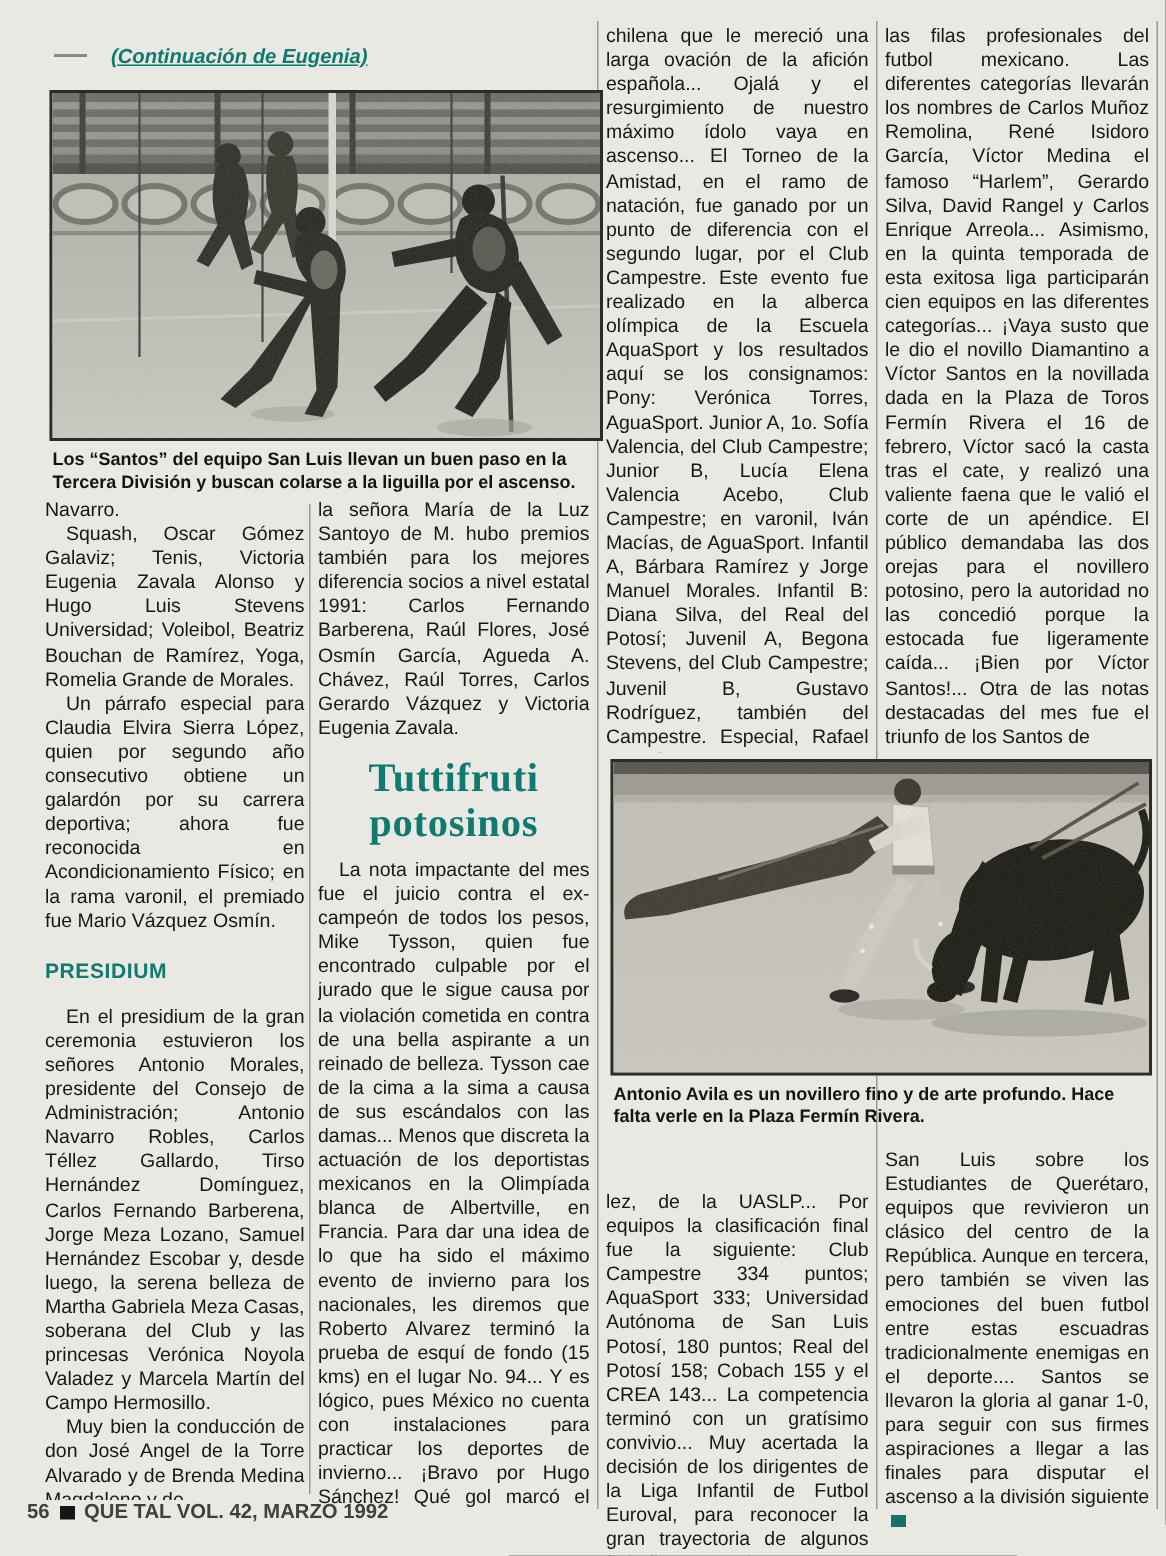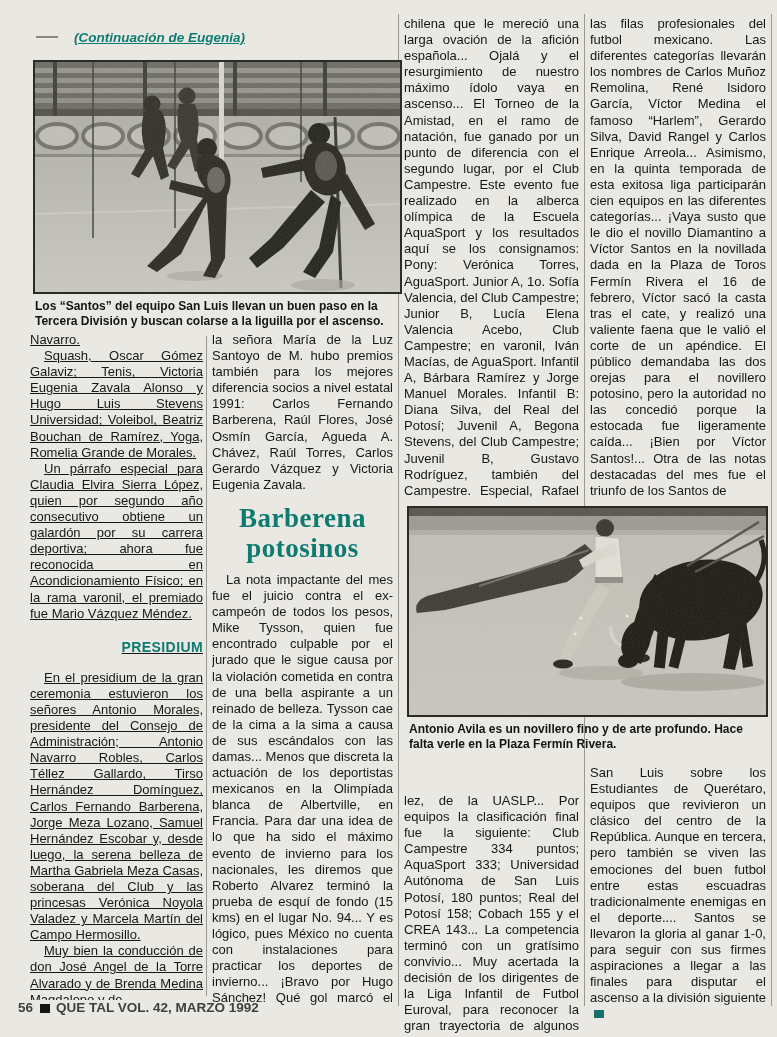--- a/index.html
+++ b/index.html
@@ -5,29 +5,29 @@
   html,body{margin:0;padding:0;background:#7d7d7a;}
   .page{
     position:relative; width:777px; height:1037px; margin:0 auto;
     background:#e9e8e2; overflow:hidden;
     font-family:"Liberation Sans", sans-serif; color:#171717;
   }
   
   .col{position:absolute; text-align:justify; font-size:13px; line-height:16.1px;}
   .col p{margin:0;}
   .col p.ind{text-indent:14px;}
-  .col1{left:30px; top:332px; width:173px; max-height:668px; overflow:hidden;text-decoration:underline;}
+  .col1{left:30px; top:332px; width:173px; max-height:668px; overflow:hidden;}
   .col2{left:212px; top:332px; width:181px; max-height:676px; overflow:hidden;}
   .col3t{left:404px; top:16px; width:175px; max-height:486px; overflow:hidden;}
   .col4t{left:590px; top:16px; width:176px; max-height:486px; overflow:hidden;}
   .col3b{left:404px; top:765px; width:175px; max-height:260px; overflow:hidden;margin-top:28px;}
   .col4b{left:590px; top:765px; width:176px; max-height:260px; overflow:hidden;}
   
   .presidium{
-    text-align:right; font-weight:bold; color:#0f7a6f;
+    text-align:left; font-weight:bold; color:#0f7a6f;
     font-size:14px; letter-spacing:.4px; margin:17px 0 15px 0;
   }
   .tutti{
     text-align:center; font-family:"Liberation Serif", serif; font-weight:bold;
     color:#0f7a6f; font-size:27px; line-height:30px; margin:10px 0 9px 0;
     letter-spacing:.5px;
   }
   .contnote{
     position:absolute; left:74px; top:30px;
     color:#0f7b70; font-weight:bold; font-style:italic; font-size:13.5px;
@@ -140,30 +140,30 @@
   <div class="caption cap1">Los “Santos” del equipo San Luis llevan un buen paso en la Tercera División y buscan colarse a la liguilla por el ascenso.</div>
 
   <div class="vrule r1"></div>
   <div class="vrule r2"></div>
   <div class="vrule r3"></div>
   <div class="vrule r4"></div>
 
   <div class="col col1">
     <p>Navarro.</p>
     <p class="ind">Squash, Oscar Gómez Galaviz; Tenis, Victoria Eugenia Zavala Alonso y Hugo Luis Stevens Universidad; Voleibol, Beatriz Bouchan de Ramírez, Yoga, Romelia Grande de Morales.</p>
-    <p class="ind">Un párrafo especial para Claudia Elvira Sierra López, quien por segundo año consecutivo obtiene un galardón por su carrera deportiva; ahora fue reconocida en Acondicionamiento Físico; en la rama varonil, el premiado fue Mario Vázquez Méndez.</p>
+    <p class="ind">Un párrafo especial para Claudia Elvira Sierra López, quien por segundo año consecutivo obtiene un galardón por su carrera deportiva; ahora fue reconocida en Acondicionamiento Físico; en la rama varonil, el premiado fue Mario Vázquez Osmín.</p>
     <div class="presidium">PRESIDIUM</div>
     <p class="ind">En el presidium de la gran ceremonia estuvieron los señores Antonio Morales, presidente del Consejo de Administración; Antonio Navarro Robles, Carlos Téllez Gallardo, Tirso Hernández Domínguez, Carlos Fernando Barberena, Jorge Meza Lozano, Samuel Hernández Escobar y, desde luego, la serena belleza de Martha Gabriela Meza Casas, soberana del Club y las princesas Verónica Noyola Valadez y Marcela Martín del Campo Hermosillo.</p>
     <p class="ind">Muy bien la conducción de don José Angel de la Torre Alvarado y de Brenda Medina Magdaleno y de</p>
   </div>
 
   <div class="col col2">
     <p>la señora María de la Luz Santoyo de M. hubo premios también para los mejores diferencia socios a nivel estatal 1991: Carlos Fernando Barberena, Raúl Flores, José Osmín García, Agueda A. Chávez, Raúl Torres, Carlos Gerardo Vázquez y Victoria Eugenia Zavala.</p>
     <div class="tutti">
-      <div>Barberena</div>
+      <div>Tuttifruti</div>
       <div>potosinos</div>
     </div>
     <p class="ind">La nota impactante del mes fue el juicio contra el ex-campeón de todos los pesos, Mike Tysson, quien fue encontrado culpable por el jurado que le sigue causa por la violación cometida en contra de una bella aspirante a un reinado de belleza. Tysson cae de la cima a la sima a causa de sus escándalos con las damas... Menos que discreta la actuación de los deportistas mexicanos en la Olimpíada blanca de Albertville, en Francia. Para dar una idea de lo que ha sido el máximo evento de invierno para los nacionales, les diremos que Roberto Alvarez terminó la prueba de esquí de fondo (15 kms) en el lugar No. 94... Y es lógico, pues México no cuenta con instalaciones para practicar los deportes de invierno... ¡Bravo por Hugo Sánchez! Qué gol marcó el domingo 16... Una impecable</p>
   </div>
 
   <div class="col col3t">
     <p>chilena que le mereció una larga ovación de la afición española... Ojalá y el resurgimiento de nuestro máximo ídolo vaya en ascenso... El Torneo de la Amistad, en el ramo de natación, fue ganado por un punto de diferencia con el segundo lugar, por el Club Campestre. Este evento fue realizado en la alberca olímpica de la Escuela AquaSport y los resultados aquí se los consignamos: Pony: Verónica Torres, AguaSport. Junior A, 1o. Sofía Valencia, del Club Campestre; Junior B, Lucía Elena Valencia Acebo, Club Campestre; en varonil, Iván Macías, de AguaSport. Infantil A, Bárbara Ramírez y Jorge Manuel Morales. Infantil B: Diana Silva, del Real del Potosí; Juvenil A, Begona Stevens, del Club Campestre; Juvenil B, Gustavo Rodríguez, también del Campestre. Especial, Rafael Gonzá-</p>
   </div>
 
   <div class="col col4t">

